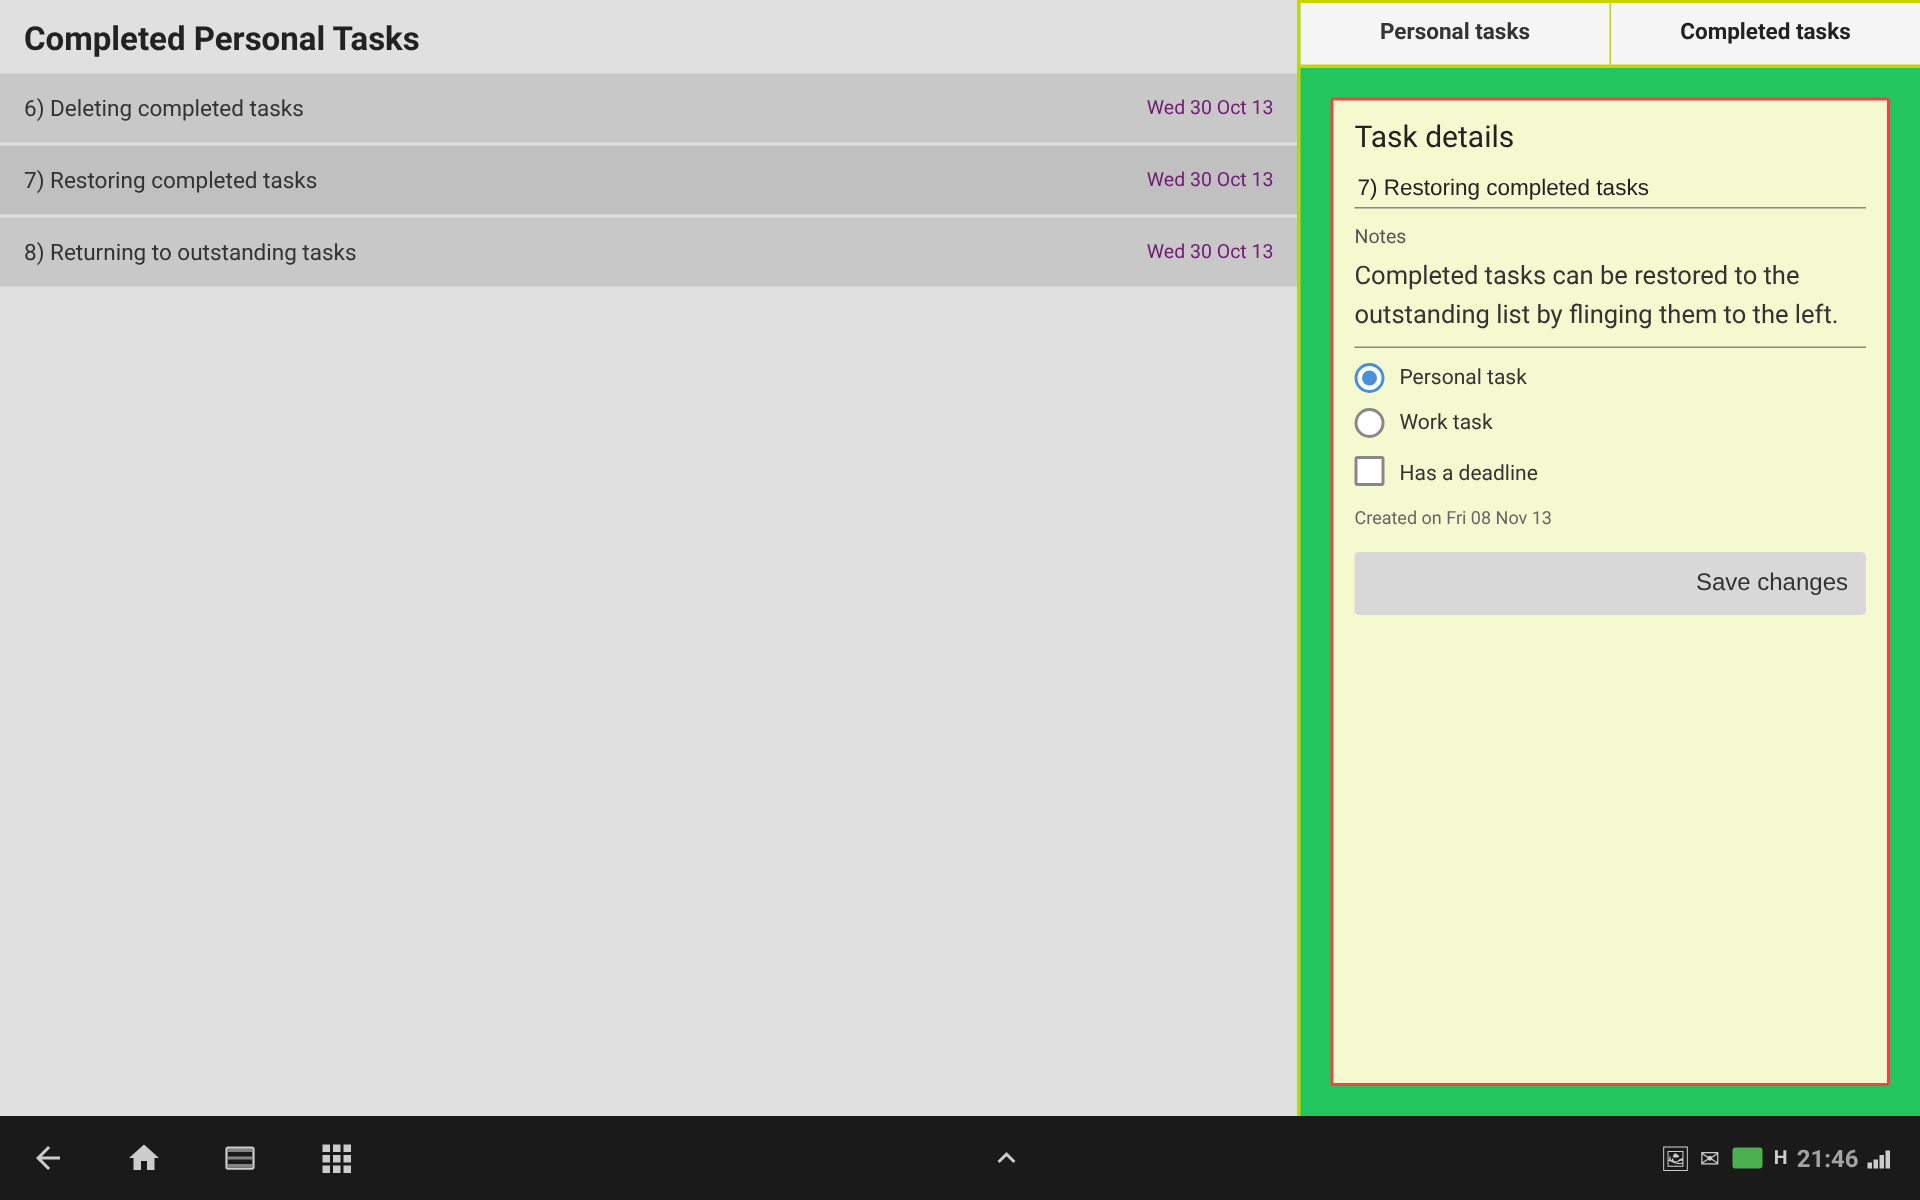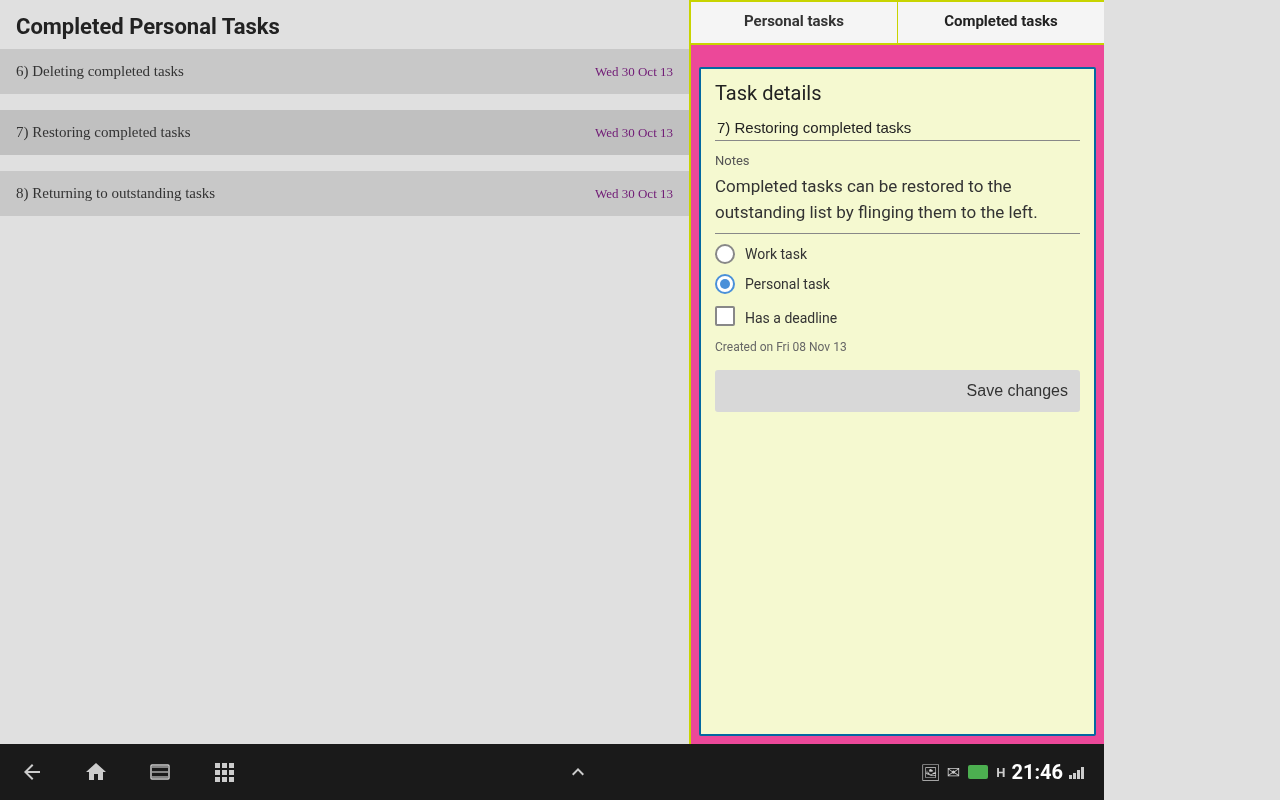--- a/index.html
+++ b/index.html
@@ -9,21 +9,21 @@
       width: 1280px;
       height: 800px;
       overflow: hidden;
       position: relative;
     }
 
     
     .app-container {
       display: flex;
       flex-direction: column;
-      width: 1104px;
+      width: 1280px;
       height: 800px;
     }
 
     .content-area {
       display: flex;
       flex: 1;
       overflow: hidden;
     }
 
     
@@ -45,48 +45,46 @@
       display: flex;
       flex-direction: column;
     }
 
     .task-item {
       display: flex;
       justify-content: space-between;
       align-items: center;
       padding: 14px 16px;
       background: #cccccc;
-      margin-bottom: 16px;
-      cursor: pointer;
-      font-family: Liberation Serif, serif;
+      margin-bottom: 2px;
+      cursor: pointer;
     }
 
     .task-item:nth-child(odd) {
       background: #c8c8c8;
     }
 
     .task-item-label {
       font-size: 15px;
       color: #333;
     }
 
     .task-item-date {
       font-size: 13px;
       color: #701a75;
     }
 
     
     .right-panel {
       width: 415px;
-      background: #ec4899;
+      background: #22c55e;
       border-left: 2px solid #c8d400;
       border-top: 2px solid #c8d400;
       display: flex;
       flex-direction: column;
-      gap: 14px;
     }
 
     .tabs-row {
       display: flex;
       background: #f5f5f5;
       border-bottom: 2px solid #c8d400;
     }
 
     .tab {
       flex: 1;
@@ -105,22 +103,22 @@
 
     .tab-separator {
       width: 1px;
       background: #c8d400;
     }
 
     .task-details-panel {
       flex: 1;
       padding: 12px 14px;
       background: #f5f9d0;
-      border: 2px solid #0369a1;
-      margin: 8px;
+      border: 2px solid #ef4444;
+      margin: 20px;
       border-radius: 2px;
       overflow-y: auto;
     }
 
     .detail-title {
       font-size: 20px;
       font-weight: normal;
       color: #222;
       margin-bottom: 10px;
     }
@@ -288,23 +286,23 @@
 
     .status-bar-right {
       display: flex;
       align-items: center;
       gap: 6px;
       color: #fff;
       font-size: 14px;
     }
 
     .time-display {
-      font-size: 20px;
+      font-size: 16px;
       font-weight: bold;
-      color: #ffffff;
+      color: #a3a3a3;
     }
 
     .status-icon-box {
       font-size: 13px;
       color: #ccc;
     }
 
     
     .signal-bars {
       display: flex;
@@ -359,29 +357,29 @@
         <div class="detail-title">Task details</div>
         
         <input class="task-name-field" type="text" value="7) Restoring completed tasks" style="">
         
         <div class="notes-label">Notes</div>
         <div class="notes-content">Completed tasks can be restored to the outstanding list by flinging them to the left.</div>
         
         
         
         <div class="radio-group">
-          <div class="radio-item">
-            <div class="radio-circle"></div>
-            <span class="radio-label">Work task</span>
-          </div>
           <div class="radio-item">
             <div class="radio-circle selected">
               <div class="radio-inner"></div>
             </div>
             <span class="radio-label">Personal task</span>
+          </div>
+          <div class="radio-item">
+            <div class="radio-circle"></div>
+            <span class="radio-label">Work task</span>
           </div>
         </div>
 
         
         <div class="checkbox-item">
           <div class="checkbox-box"></div>
           <span class="checkbox-label">Has a deadline</span>
         </div>
 
         <div class="created-info">Created on Fri 08 Nov 13</div>

